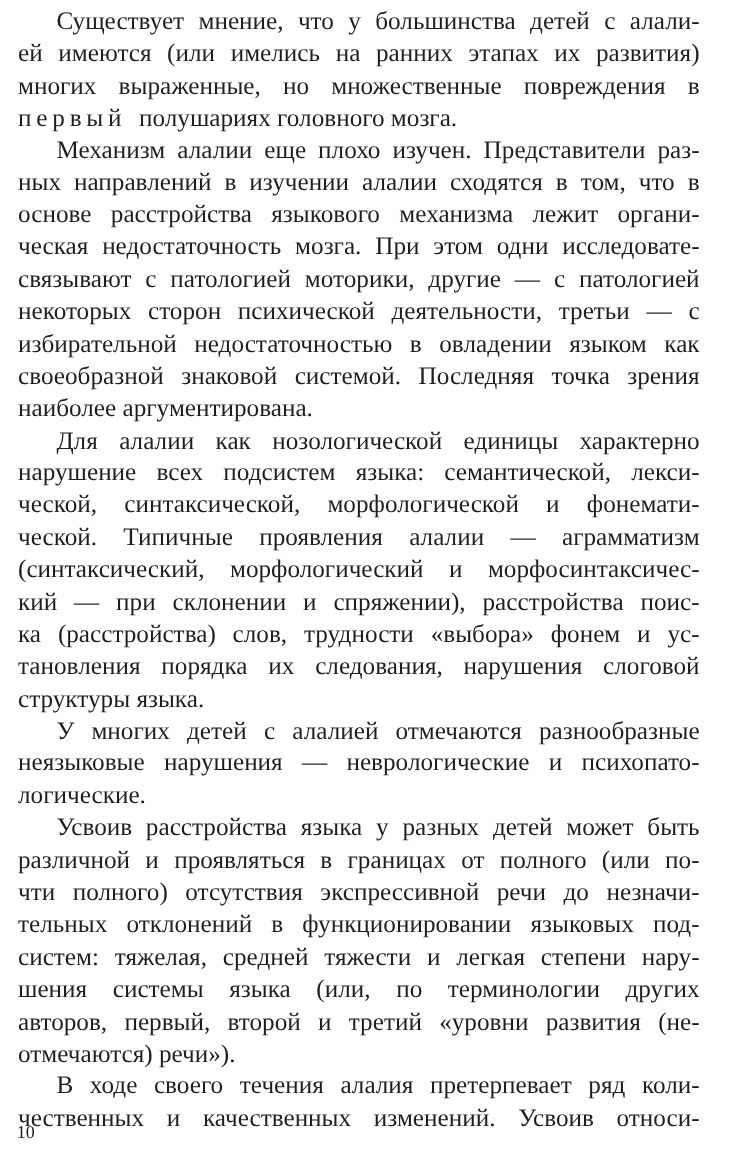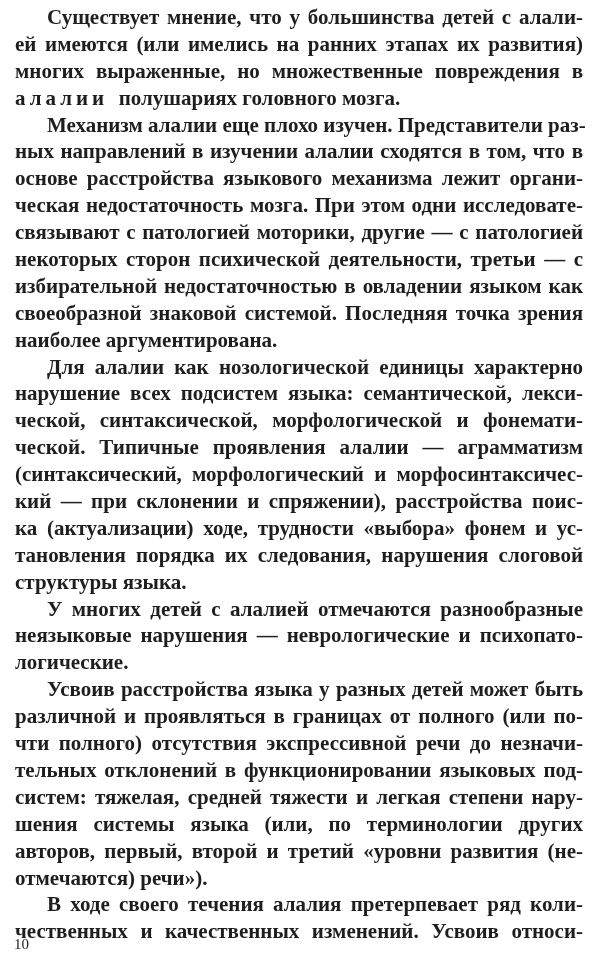--- a/index.html
+++ b/index.html
@@ -22,21 +22,20 @@
     width: 568px;
   }
   .line {
     display: block;
     height: 26.9px;
     line-height: 26.9px;
     font-size: 21px;
     white-space: nowrap;
     text-align: justify;
     text-align-last: justify;
-    font-weight: bold;
   }
   .line.indent {
     padding-left: 32px;
   }
   .line.last {
     text-align-last: left;
   }
   .spaced {
     letter-spacing: 4px;
   }
@@ -50,21 +49,21 @@
 </style>
 </head>
 <body>
 
 <div class="page">
 
   <div>
     <span class="line indent">Существует мнение, что у большинства детей с алали-</span>
     <span class="line">ей имеются (или имелись на ранних этапах их развития)</span>
     <span class="line">многих выраженные, но множественные повреждения в</span>
-    <span class="line last"><span class="spaced">алалии</span>&nbsp;&nbsp;<span>полушариях головного мозга.</span></span>
+    <span class="line last"><span class="spaced">первый</span>&nbsp;&nbsp;<span>полушариях головного мозга.</span></span>
   </div>
 
   <div>
     <span class="line indent">Механизм алалии еще плохо изучен. Представители раз-</span>
     <span class="line">ных направлений в изучении алалии сходятся в том, что в</span>
     <span class="line">основе расстройства языкового механизма лежит органи-</span>
     <span class="line">ческая недостаточность мозга. При этом одни исследовате-</span>
     <span class="line">связывают с патологией моторики, другие — с патологией</span>
     <span class="line">некоторых сторон психической деятельности, третьи — с</span>
     <span class="line">избирательной недостаточностью в овладении языком как</span>
@@ -72,21 +71,21 @@
     <span class="line last">наиболее аргументирована.</span>
   </div>
 
   <div>
     <span class="line indent">Для алалии как нозологической единицы характерно</span>
     <span class="line">нарушение всех подсистем языка: семантической, лекси-</span>
     <span class="line">ческой, синтаксической, морфологической и фонемати-</span>
     <span class="line">ческой. Типичные проявления алалии — аграмматизм</span>
     <span class="line">(синтаксический, морфологический и морфосинтаксичес-</span>
     <span class="line">кий — при склонении и спряжении), расстройства поис-</span>
-    <span class="line">ка (актуализации) ходе, трудности «выбора» фонем и ус-</span>
+    <span class="line">ка (расстройства) слов, трудности «выбора» фонем и ус-</span>
     <span class="line">тановления порядка их следования, нарушения слоговой</span>
     <span class="line last">структуры языка.</span>
   </div>
 
   <div>
     <span class="line indent">У многих детей с алалией отмечаются разнообразные</span>
     <span class="line">неязыковые нарушения — неврологические и психопато-</span>
     <span class="line last">логические.</span>
   </div>
 

